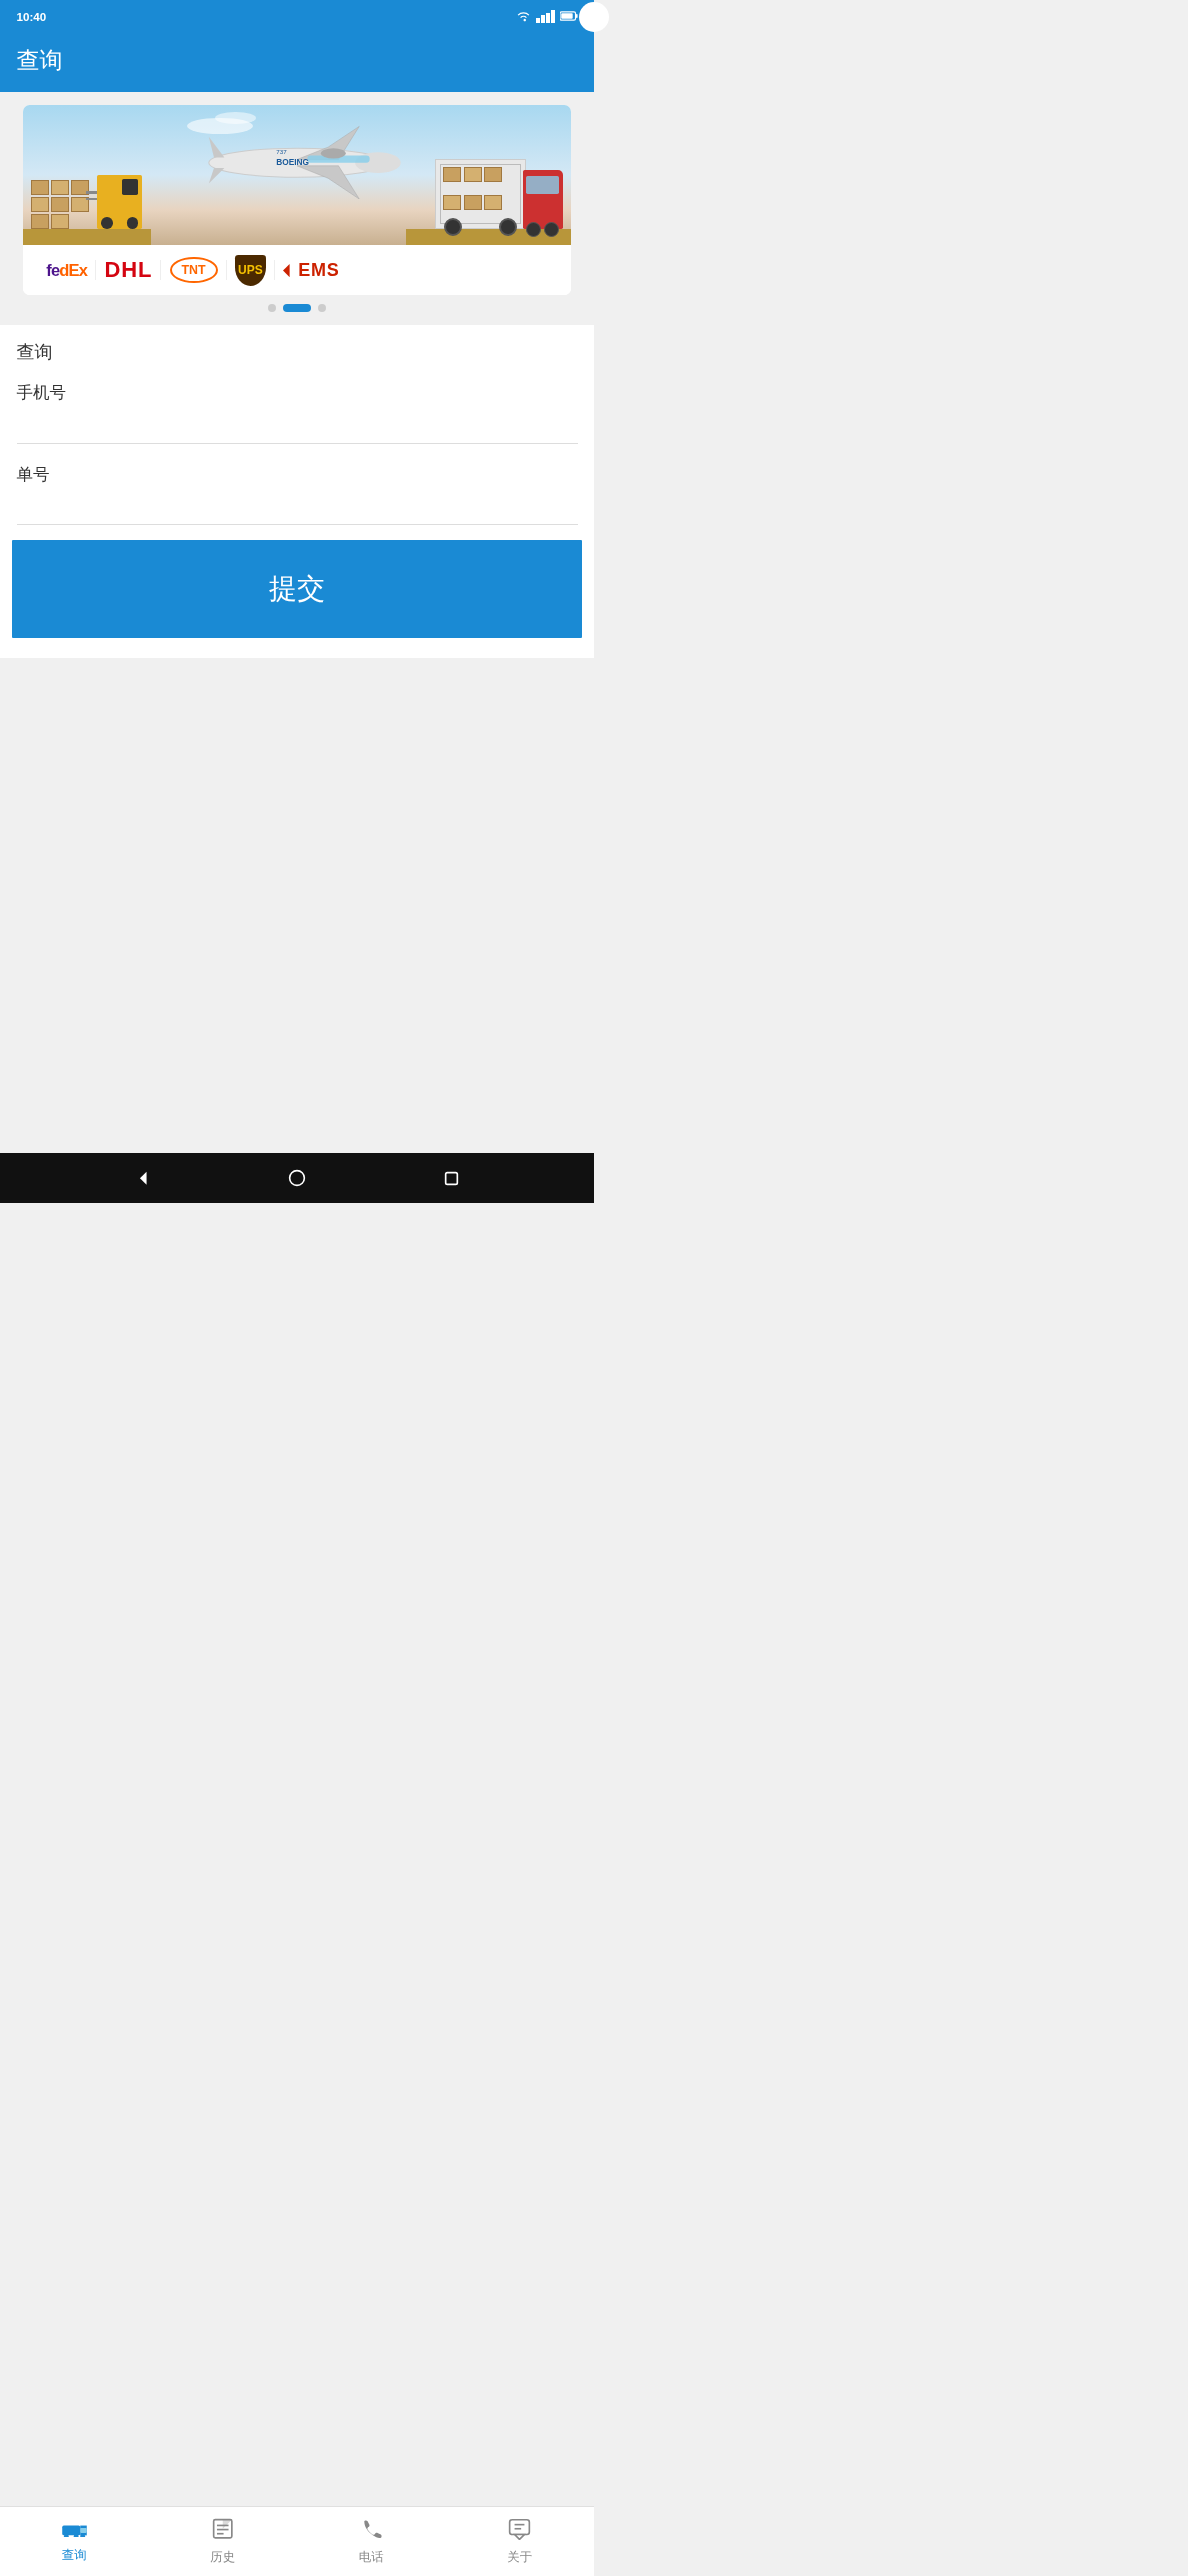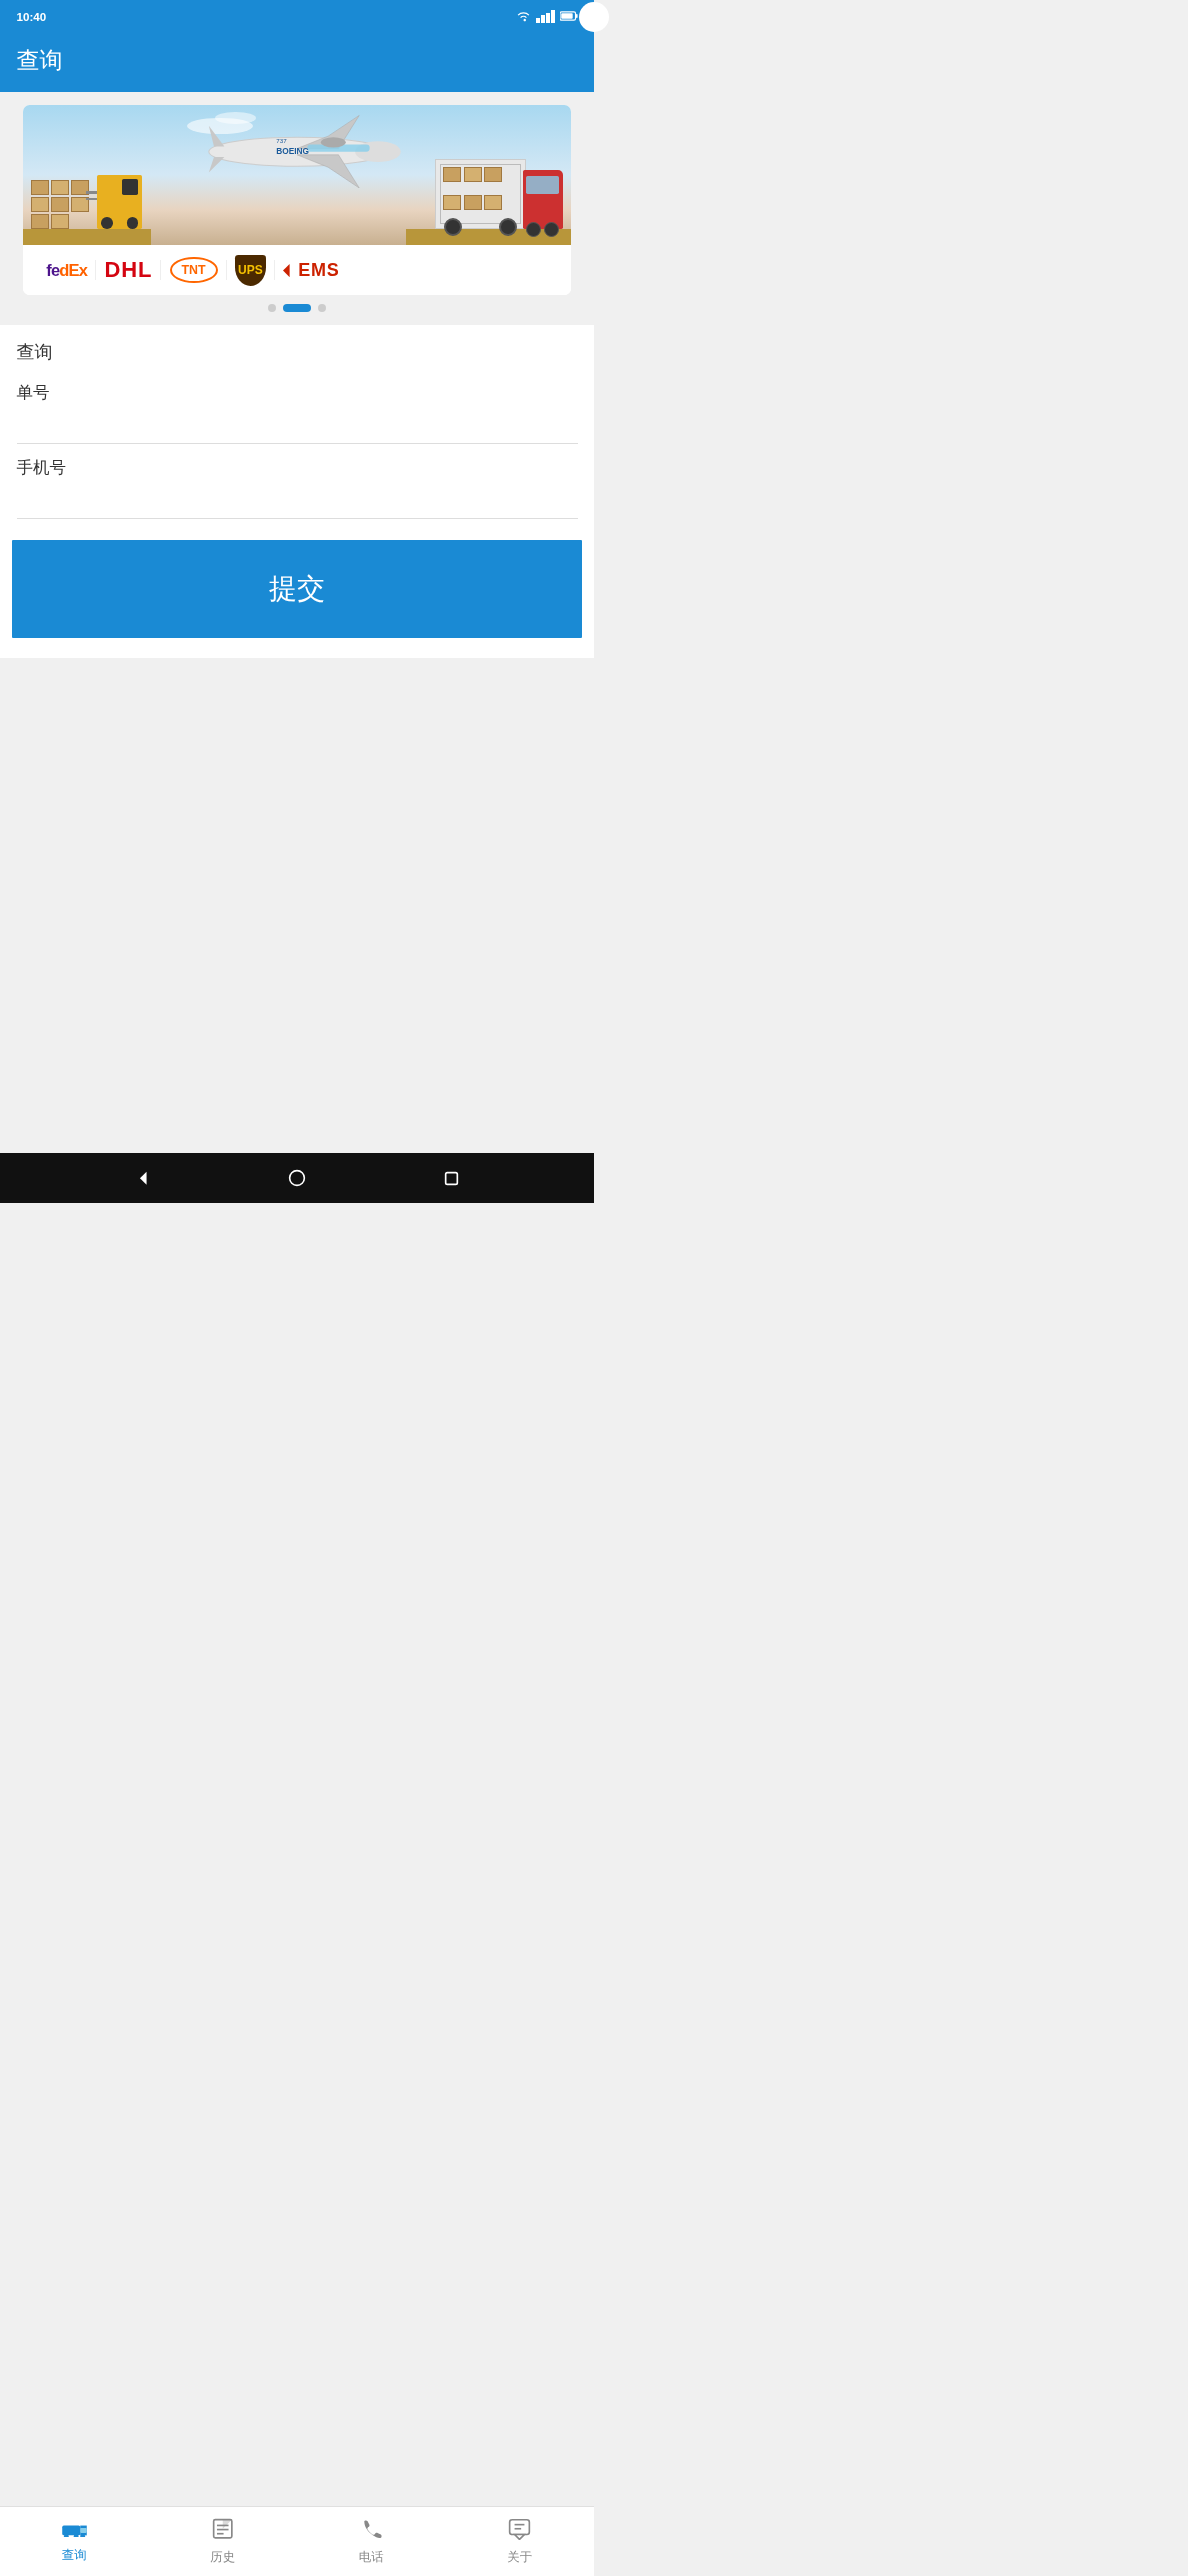--- a/index.html
+++ b/index.html
@@ -218,21 +218,21 @@
         <div style="position:absolute;left:74px;bottom:16.5px;width:45px;height:54px;background:#e8b020;border-radius:1.7px;">
           <div style="position:absolute;top:4.1px;right:4.1px;width:16.5px;height:16.5px;background:#333;border-radius:1.7px;"></div>
           <div style="position:absolute;bottom:0;left:4.1px;width:11.6px;height:11.6px;background:#333;border-radius:50%;"></div>
           <div style="position:absolute;bottom:0;right:4.1px;width:11.6px;height:11.6px;background:#333;border-radius:50%;"></div>
 
           <div style="position:absolute;left:-11.6px;top:16.5px;width:11.6px;height:2.5px;background:#888;"></div>
           <div style="position:absolute;left:-11.6px;top:23px;width:11.6px;height:2.5px;background:#888;"></div>
         </div>
       </div>
 
-      <div style="position:absolute;left:50%;transform:translateX(-50%);top:0;width:215px;text-decoration:underline;">
+      <div style="position:absolute;left:50%;transform:translateX(-50%);top:11px;width:215px;text-decoration:underline;">
         <svg viewBox="0 0 200 80" width="215" height="83">
 
           <ellipse cx="100" cy="45" rx="85" ry="14" fill="#e8e8e8" stroke="#ccc" stroke-width="1"></ellipse>
 
           <ellipse cx="178" cy="45" rx="22" ry="10" fill="#ddd"></ellipse>
 
           <polygon points="100,42 140,42 160,10 130,30" fill="#c8c8c8" stroke="#aaa" stroke-width="0.5"></polygon>
           <polygon points="100,48 140,48 160,80 130,60" fill="#c8c8c8" stroke="#aaa" stroke-width="0.5"></polygon>
 
           <polygon points="20,40 15,20 30,40" fill="#c8c8c8"></polygon>
@@ -314,28 +314,28 @@
     <div class="dot"></div>
     <div class="dot active"></div>
     <div class="dot"></div>
   </div>
 </div>
 
 <div style="background:#f0f0f0; padding: 10px 0 0;">
   <div style="background:white; padding: 0;">
     <div style="padding: 15px 16.5px 5px; font-size: 18px; color: rgb(51, 51, 51); font-weight: 500;">查询</div>
 
+    <div style="padding:13.2px 16.5px 6.6px;">
+      <div style="font-size:16.5px;color:#333;margin-bottom:8.3px;">手机号</div>
+      <input type="tel" style="width: 100%; border-top: none; border-right: none; border-left: none; border-image: initial; border-bottom: 0.8px solid rgb(221, 221, 221); padding: 6.6px 0px; font-size: 15px; outline: none; background: transparent;" placeholder="">
+    </div>
+
     <div style="padding:13.2px 16.5px 0;">
       <div style="font-size:16.5px;color:#333;margin-bottom:8.3px;">单号</div>
       <input type="text" style="width: 100%; border-top: none; border-right: none; border-left: none; border-image: initial; border-bottom: 0.8px solid rgb(221, 221, 221); padding: 6.6px 0px; font-size: 15px; outline: none; background: transparent;" placeholder="">
-    </div>
-
-    <div style="padding:13.2px 16.5px 6.6px;">
-      <div style="font-size:16.5px;color:#333;margin-bottom:8.3px;">手机号</div>
-      <input type="tel" style="width: 100%; border-top: none; border-right: none; border-left: none; border-image: initial; border-bottom: 0.8px solid rgb(221, 221, 221); padding: 6.6px 0px; font-size: 15px; outline: none; background: transparent;" placeholder="">
     </div>
 
     <div style="padding: 15px 11.6px 20px;">
       <button style="width:100%;background:#1a8ad4;color:white;border:none;border-radius:1px;padding:30px;font-size:28px;font-weight:500;cursor:pointer;">提交</button>
     </div>
   </div>
 </div>
 
 <div style="background:#f0f0f0;height:495px;"></div>
 

